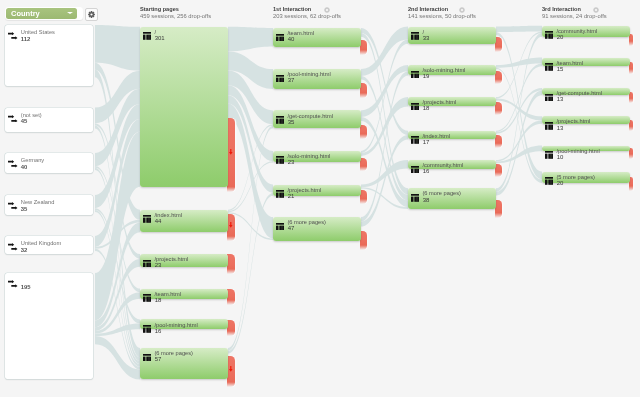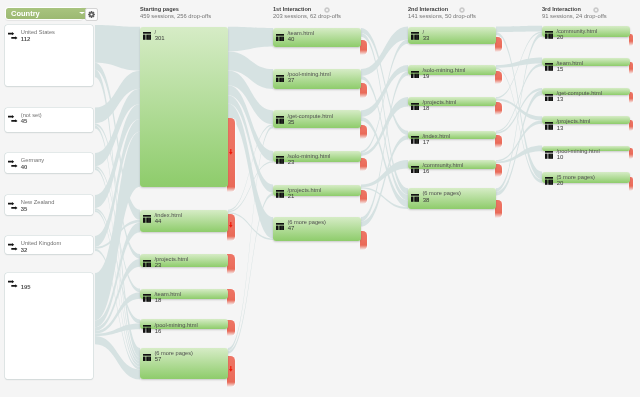--- a/index.html
+++ b/index.html
@@ -18,21 +18,21 @@
 .dimbox .vl{position:absolute;left:15.8px;top:10.6px;font-size:5.9px;font-weight:bold;color:#555;line-height:7px;}
 .node{position:absolute;border-radius:3px;
       background:linear-gradient(to bottom,#d6ecc6 0%,#8ecc6b 100%);
       box-shadow:0 1px 2px rgba(0,0,0,.18);}
 .node .ic{position:absolute;left:2.5px;top:5.5px;display:block;line-height:0;font-size:0;}
 .node .lb{position:absolute;left:14.4px;top:2.2px;font-size:5.7px;color:#4f4f4f;line-height:7px;white-space:nowrap;}
 .node .vl{position:absolute;left:14.7px;top:8.4px;font-size:6px;color:#3a3a3a;line-height:7px;}
 .drop{position:absolute;}
 .drop .da{position:absolute;display:block;line-height:0;font-size:0;}
 .toolbar{position:absolute;left:4.5px;top:6.5px;}
-.dimbtn{position:absolute;left:1.5px;top:1.5px;width:83px;height:10.7px;border-radius:2.5px;
+.dimbtn{position:absolute;left:1.5px;top:1.5px;width:71px;height:10.7px;border-radius:2.5px;
         background:linear-gradient(to bottom,#a9c47f 0%,#9cb972 100%);text-align:right;}
 .dimwrap{position:absolute;left:0;top:0;width:78px;height:13.7px;border-radius:3.5px;background:#fff;
         box-shadow:0 1px 1px rgba(0,0,0,.07);}
 .dimbtn .lab{position:absolute;left:5px;top:1.2px;font-size:7.5px;font-weight:bold;color:#fff;line-height:9px;}
 .dimbtn .cv{position:absolute;right:4px;top:4.2px;width:0;height:0;
         border-left:3px solid transparent;border-right:3px solid transparent;border-top:2.8px solid #fff;}
 .setbtn{position:absolute;left:80.5px;top:1.8px;width:10.5px;height:10.5px;border-radius:2px;background:#fcfcfc;
         border:1px solid #d4d4d4;}
 .setbtn svg{position:absolute;left:1.7px;top:1.7px;display:block;}
 

